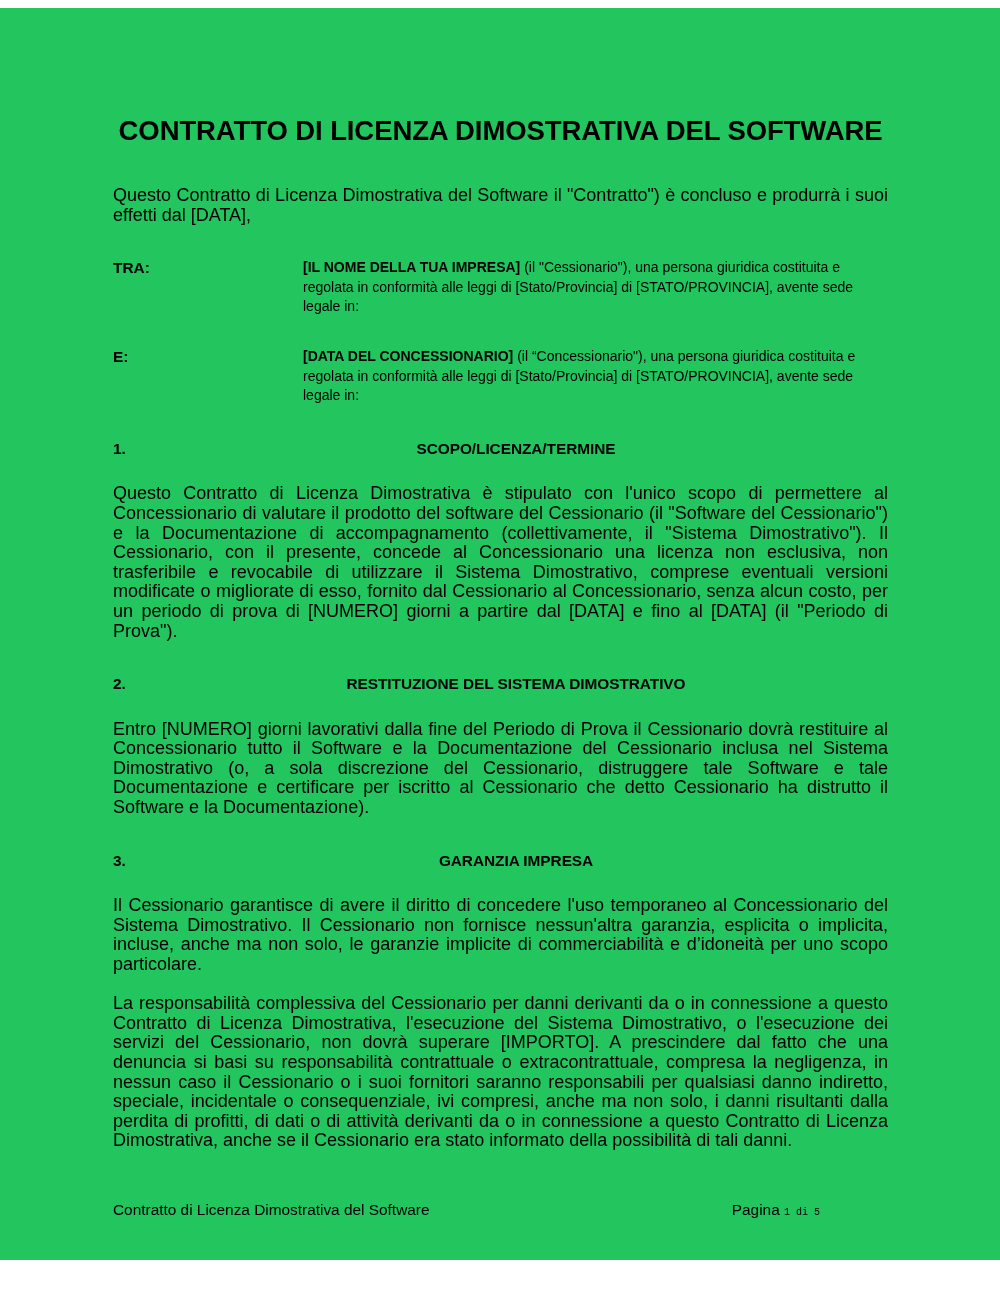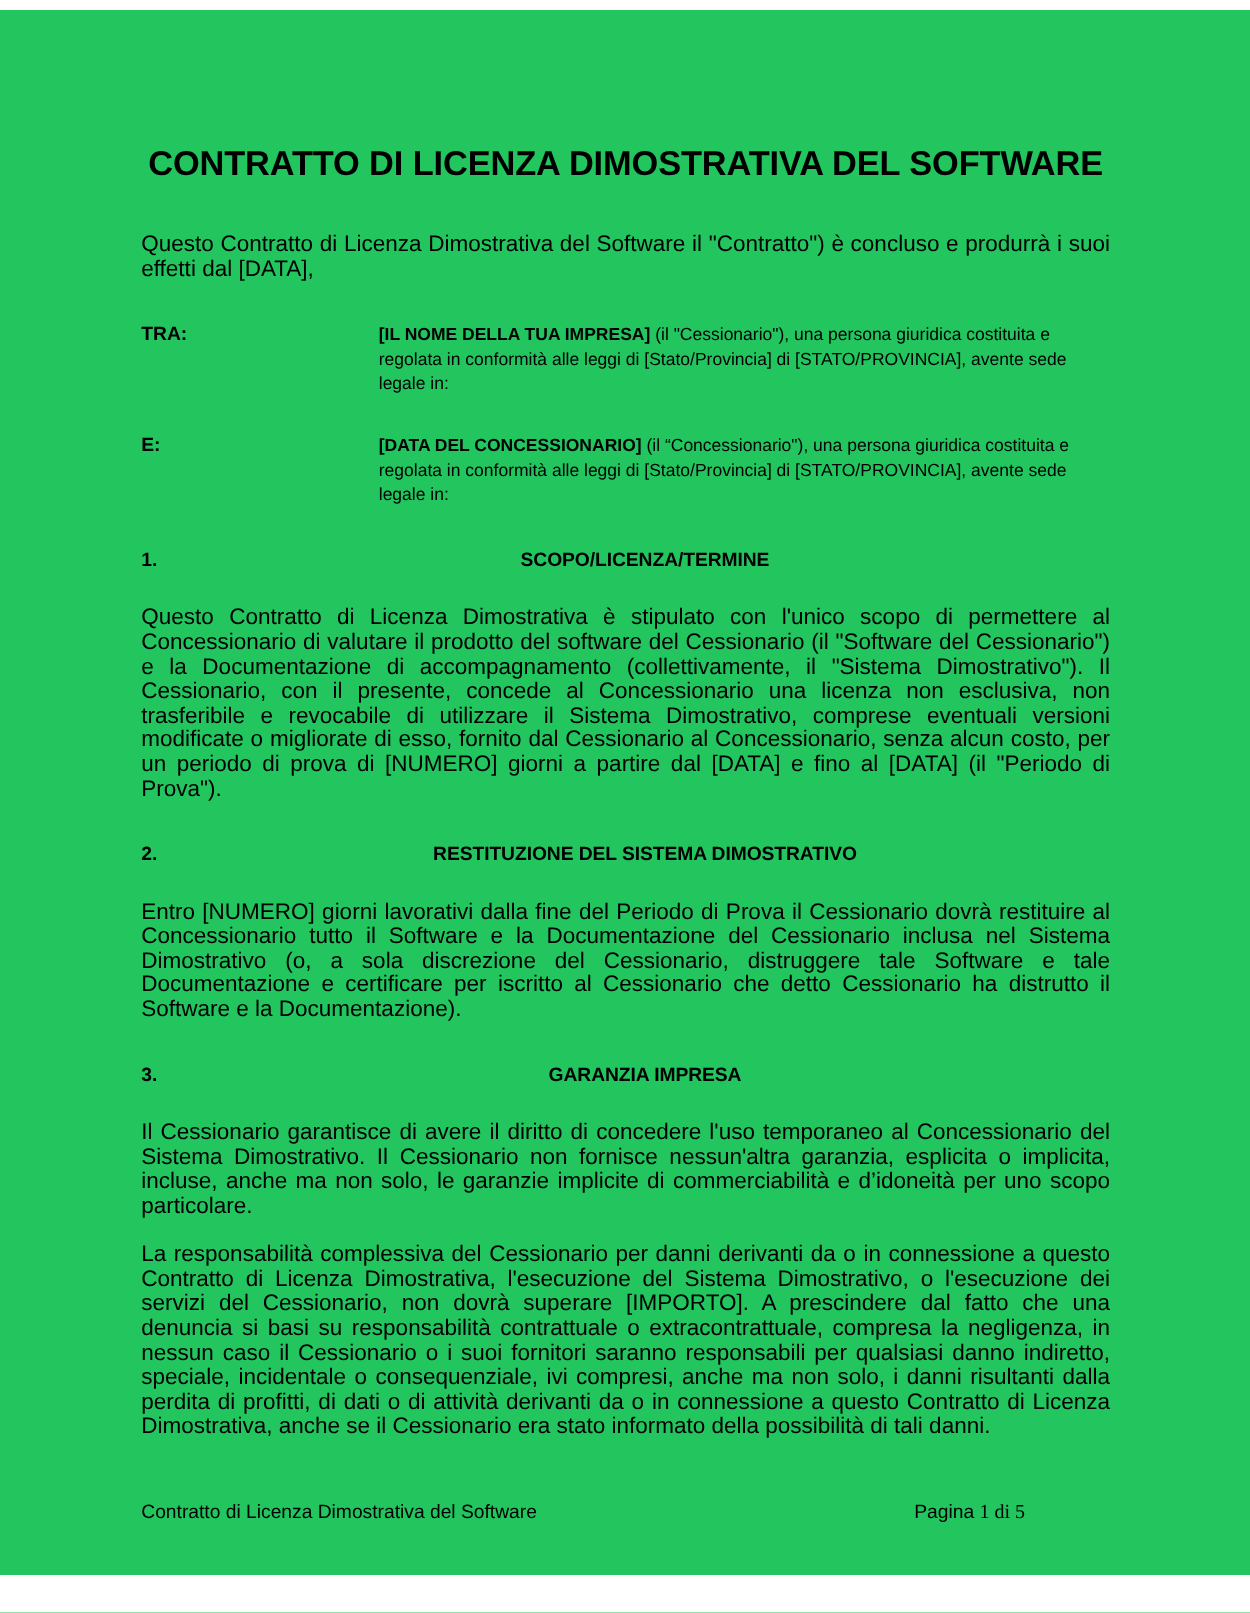--- a/index.html
+++ b/index.html
@@ -115,22 +115,22 @@
   }
 
   .footer-left { text-align: left; }
 
   .footer-right {
     text-align: left;
     padding-right: 68px;
   }
 
   .page-field {
-    font-family: Liberation Serif, serif;
-    font-size: 16px;
+    font-family: Liberation Mono, monospace;
+    font-size: 10px;
   }
 </style>
 </head>
 <body>
 
 <div class="page">
 
   <div class="content">
 
     <h1 class="doc-title">CONTRATTO DI LICENZA DIMOSTRATIVA DEL SOFTWARE</h1>

